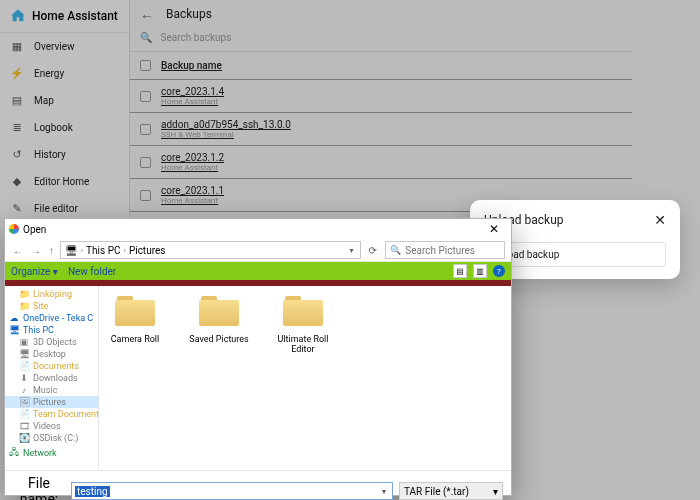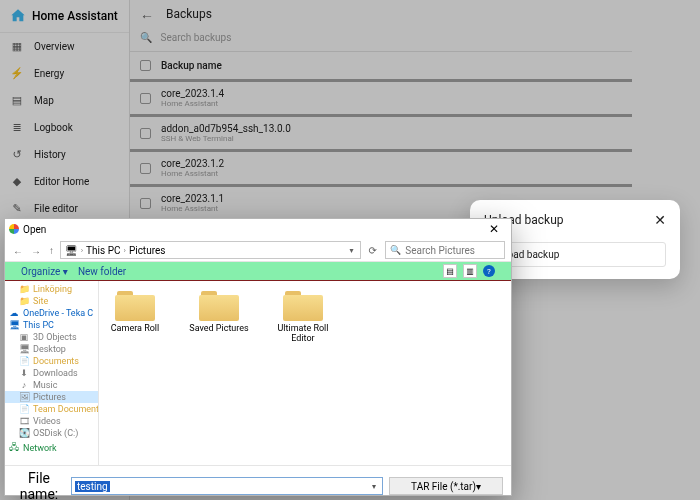--- a/index.html
+++ b/index.html
@@ -9,21 +9,21 @@
   .ha-sidebar { width: 130px; background: #fff; border-right: 1px solid #e0e0e0; display: flex; flex-direction: column; }
   .ha-logo { display: flex; align-items: center; gap: 6px; padding: 8px 10px; font-size: 12px; font-weight: 500; border-bottom: 1px solid #eee; }
   .ha-logo svg { width: 16px; height: 16px; }
   .ha-nav { display: flex; flex-direction: column; }
   .ha-nav-item { display: flex; align-items: center; gap: 10px; padding: 7px 10px; font-size: 10px; color: #202020; cursor: pointer; }
   .ha-nav-item .nav-icon { width: 14px; display:flex; justify-content:center; color:#616161; font-size:11px; }
   .ha-main { flex: 1; background: #fafafa; display: flex; flex-direction: column; }
   .ha-topbar { display: flex; align-items: center; gap: 12px; padding: 6px 10px; font-size: 12px; color: #212121; }
   .ha-topbar .back-icon { font-size: 14px; color: #616161; }
   .ha-search { display: flex; align-items: center; gap: 8px; padding: 4px 10px 8px 10px; color: #9e9e9e; font-size: 10px; border-bottom: 1px solid #e0e0e0; }
-  .ha-table-header, .ha-row { display: flex; align-items: center; gap: 10px; padding: 6px 10px; border-bottom: 3px solid #a3a3a3; font-size: 10px; color: #212121; }
+  .ha-table-header, .ha-row { display: flex; align-items: center; gap: 10px; padding: 6px 10px; border-bottom: 1px solid #a3a3a3; font-size: 10px; color: #212121; text-decoration: underline; }
   .ha-table-header { font-weight: 500; color: #212121; padding: 8px 10px; }
   .chk { width: 11px; height: 11px; border: 1.5px solid #9e9e9e; border-radius: 2px; flex-shrink: 0; }
   .ha-row .name { font-size: 10px; }
   .ha-row .sub  { font-size: 8px; color: #9e9e9e; }
   
   .dim { position: absolute; inset: 0; background: rgba(0,0,0,0.25); pointer-events: none; }
   
   .upload-card { position: absolute; right: 20px; top: 200px; width: 210px; background: #fff; border-radius: 10px; box-shadow: 0 8px 24px rgba(0,0,0,0.2); padding: 12px 14px; z-index: 5; }
   .upload-card-title { display:flex; justify-content:space-between; align-items:center; font-size: 12px; color:#212121; }
   .upload-card-close { font-size: 14px; cursor:pointer; }
@@ -35,46 +35,46 @@
   .win-title-left .chrome-dot { width:10px; height:10px; border-radius:50%; background: conic-gradient(#ea4335 0 90deg,#4285f4 90deg 180deg,#34a853 180deg 270deg,#fbbc05 270deg 360deg); }
   .win-close { padding: 1px 8px; cursor:pointer; font-size:12px; }
   .win-nav { display:flex; align-items:center; gap:4px; padding: 2px 6px; }
   .win-nav .arrow-btn { color:#606060; padding:0 2px; cursor:pointer; }
   .win-nav .path-box { flex:1; border:1px solid #c8c8c8; background:#fff; height:18px; display:flex; align-items:center; padding:0 4px; gap:3px; }
   .win-nav .path-box .sep { color:#808080; font-size:8px; }
   .win-nav .path-drop { color:#606060; font-size:8px; padding-right:2px; }
   .win-nav .refresh { padding:0 4px; color:#606060; cursor:pointer; }
   .win-nav .search-box { width:120px; border:1px solid #c8c8c8; height:18px; display:flex; align-items:center; padding:0 4px; gap:4px; color:#777; }
   .win-nav .search-box .search-icon { font-size:9px; }
-  .win-toolbar { display:flex; align-items:center; justify-content:space-between; padding: 2px 16px; border-top:1px solid #e5e5e5; border-bottom:1px solid #7f1d1d; background:#86efac; }
+  .win-toolbar { display:flex; align-items:center; justify-content:space-between; padding: 2px 6px; border-top:1px solid #e5e5e5; border-bottom:6px solid #7f1d1d; background:#84cc16; }
   .win-toolbar-left { display:flex; align-items:center; gap:10px; }
   .win-toolbar-left .org { color:#1a4a9c; cursor:pointer; }
   .win-toolbar-left .nf { color:#1a4a9c; cursor:pointer; }
   .win-toolbar-right { display:flex; align-items:center; gap:6px; }
   .win-toolbar-right .view-btn { width:14px; height:14px; border:1px solid #c8c8c8; background:#fff; display:flex; align-items:center; justify-content:center; font-size:8px; cursor:pointer; }
   .win-toolbar-right .help { width:12px; height:12px; border-radius:50%; background:#0a63c2; color:#fff; font-size:8px; display:flex; align-items:center; justify-content:center; cursor:pointer; }
   .win-body { display:flex; height: 184px; }
   .win-tree { width: 94px; border-right:1px solid #e5e5e5; overflow:hidden; padding: 2px 0; }
   .tree-item { display:flex; align-items:center; gap:4px; padding:1px 4px; font-size:9px; white-space:nowrap; cursor:pointer; }
   .tree-item.indent1 { padding-left: 14px; }
   .tree-item.sel { background:#cde8ff; }
   .tree-item .ti-icon { width:10px; font-size:9px; text-align:center; }
   .win-files { flex:1; padding: 8px 6px; display:flex; gap:24px; align-items:flex-start; }
-  .folder-item { width:60px; display:flex; flex-direction:column; align-items:center; gap:3px; cursor:pointer; }
+  .folder-item { width:60px; display:flex; flex-direction:column; align-items:center; gap:9px; cursor:pointer; }
   .folder-icon { width:40px; height:32px; position:relative; }
   .folder-icon::before { content:""; position:absolute; left:2px; top:2px; width:16px; height:6px; background:#e8c067; border-radius:2px 2px 0 0; }
   .folder-icon::after  { content:""; position:absolute; left:0; top:6px; width:40px; height:26px; background:linear-gradient(#f7dd8f,#e8c067); border-radius:2px; }
   .folder-label { font-size:9px; text-align:center; line-height:1.1; }
   .win-footer { border-top:1px solid #e5e5e5; padding: 4px 8px 6px 8px; display:flex; flex-direction:column; gap:4px; }
   .win-footer-row { display:flex; align-items:center; gap:6px; }
   .fn-label { width:52px; text-align:center; font-size:14px; }
   .fn-input { flex:1; height:18px; border:1px solid #7aa7d8; background:#fff; display:flex; align-items:center; padding:0 3px; }
   .fn-input .sel-text { background:#1e62c7; color:#fff; padding:0 2px; font-size:10px; }
   .fn-drop { width:10px; text-align:center; color:#555; font-size:8px; }
-  .ftype { width:114px; height:18px; border:1px solid #c8c8c8; background:#eee; display:flex; align-items:center; justify-content:center; padding:0 4px; font-size:10px; }
+  .ftype { width:104px; height:18px; border:1px solid #c8c8c8; background:#eee; display:flex; align-items:center; justify-content:space-between; padding:0 4px; font-size:10px; }
   .btnrow { display:flex; justify-content:flex-end; gap:6px; padding-right:2px; }
   .win-btn { min-width:56px; height:19px; border:1px solid #9c9c9c; background:#efefef; font-size:10px; display:flex; align-items:center; justify-content:center; cursor:pointer; }
   .win-btn.open { border:1px solid #2f6fb8; box-shadow: inset 0 0 0 1px #7db3ea; }
   
   .c-folder { color:#d9a93b; }
   .c-drive  { color:#808080; }
   .c-cloud  { color:#0a63c2; }
   .c-pc     { color:#0a63c2; }
   .c-net    { color:#1c8a43; }
 </style>

